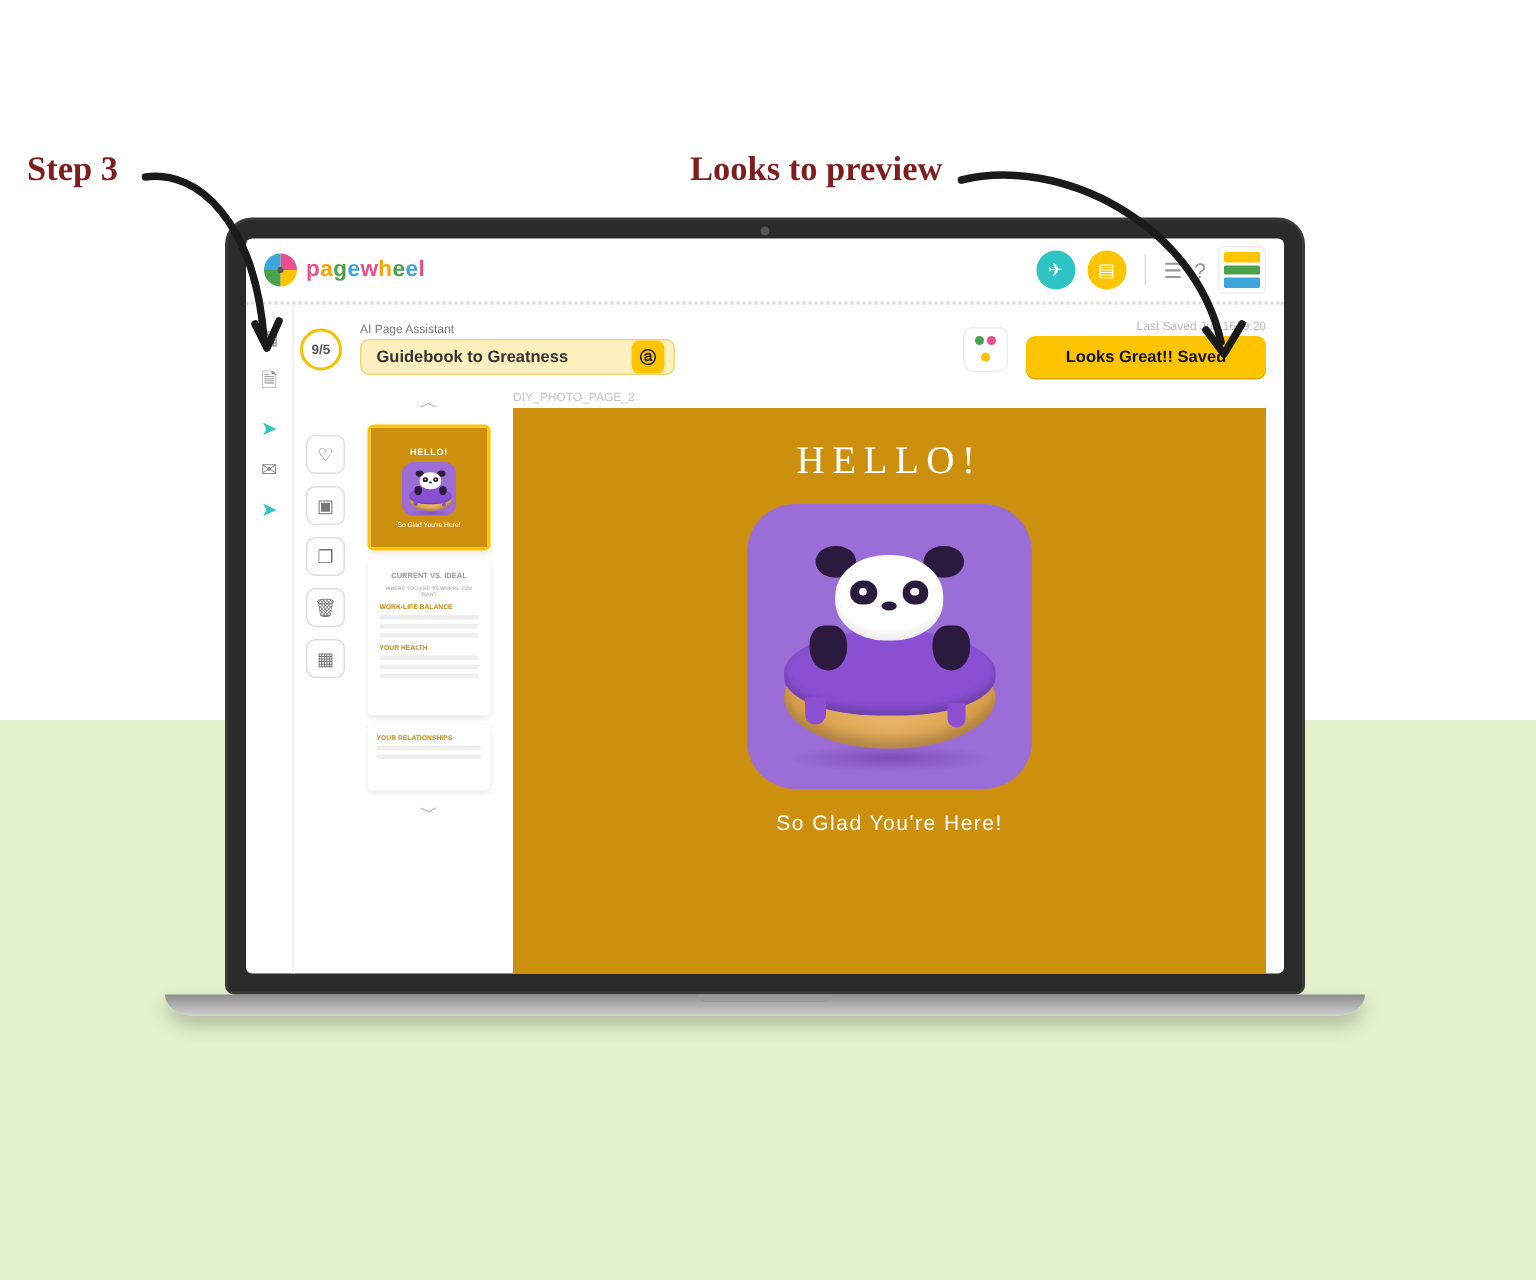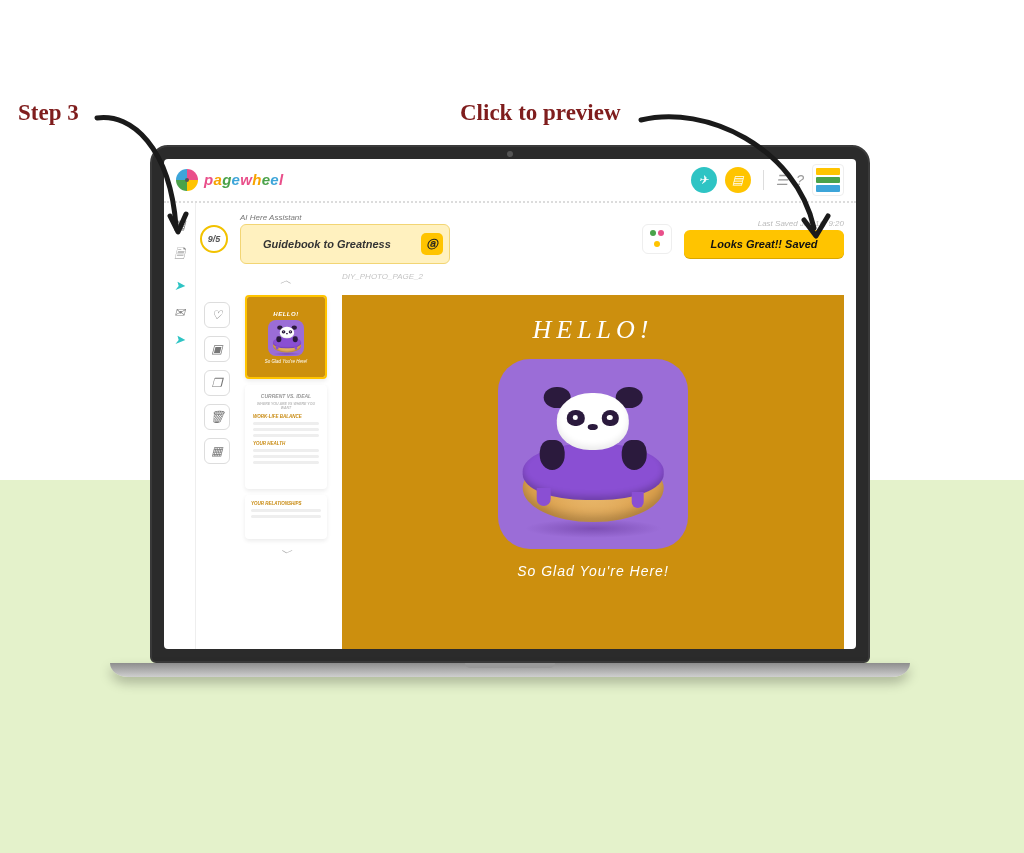--- a/index.html
+++ b/index.html
@@ -17,21 +17,21 @@
 
 
 .laptop { position: absolute; top: 145px; left: 150px; width: 720px; z-index: 10; }
 .laptop-screen-outer { background: #2b2b2b; border-radius: 18px 18px 6px 6px; padding: 12px; border: 2px solid #3a3a3a; position: relative; }
 .laptop-screen-outer:before { content:""; position:absolute; top:4px; left:50%; transform:translateX(-50%); width:6px; height:6px; background:#555; border-radius:50%; }
 .laptop-screen { background: #fff; height: 490px; border-radius: 4px; overflow: hidden; position: relative; }
 .laptop-base { height: 14px; background: linear-gradient(#8d8d8d, #cfcfcf); margin: 0 -40px; border-radius: 0 0 18px 18px / 0 0 14px 14px; box-shadow: 0 6px 12px rgba(0,0,0,.25); position: relative; }
 .laptop-base:before { content:""; position:absolute; top:0; left:50%; transform:translateX(-50%); width:90px; height:5px; background:#999; border-radius:0 0 6px 6px; }
 
 
-.app { display: flex; flex-direction: column; height: 100%; font-style: italic; }
+.app { display: flex; flex-direction: column; height: 100%; }
 .app-header { display:flex; align-items:center; justify-content:space-between; padding:6px 12px; border-bottom: 2px dotted #dcdcdc; height:44px; }
 .brand { display:flex; align-items:center; gap:6px; }
 .brand-name span { font-weight:700; font-size:15px; letter-spacing:.3px; }
 .pw-p{color:#e94f8a}.pw-a{color:#f7a400}.pw-g{color:#4aa24a}.pw-e{color:#3da5d9}.pw-w{color:#e94f8a}.pw-h{color:#f7a400}.pw-e2{color:#4aa24a}.pw-e3{color:#3da5d9}.pw-l{color:#e94f8a}
 .header-right { display:flex; align-items:center; gap:8px; }
 .circ-btn { width:26px; height:26px; border-radius:50%; display:flex; align-items:center; justify-content:center; font-size:12px; }
 .circ-teal { background:#2ec4c4; color:#fff; }
 .circ-yellow { background:#ffc400; color:#fff; }
 .header-divider { width:1px; height:20px; background:#ddd; margin:0 4px; }
 .header-ico { color:#999; font-size:14px; }
@@ -42,21 +42,21 @@
 .app-body { flex:1; display:flex; min-height:0; }
 .left-rail { width:32px; border-right:1px solid #eee; display:flex; flex-direction:column; align-items:center; gap:12px; padding-top:14px; }
 .left-rail .ri { color:#888; font-size:13px; }
 
 .main { flex:1; display:flex; flex-direction:column; min-height:0; }
 
 .toolbar { display:flex; align-items:center; gap:12px; padding:10px 12px 8px 8px; }
 .step-badge { background:#fff; border:2px solid #f2c200; color:#555; width:28px; height:28px; border-radius:50%; display:flex; align-items:center; justify-content:center; font-size:9px; font-weight:600; margin-left:-4px; }
 .assistant-wrap { flex:0 1 auto; }
 .assistant-label { font-size:8px; color:#777; margin-bottom:2px; }
-.assistant-pill { background:#fff1bf; border:1px solid #f2d574; border-radius:6px; height:40px; display:flex; align-items:center; padding:0 6px 0 22px; gap:16px; width:210px; }
+.assistant-pill { background:#fff1bf; border:1px solid #f2d574; border-radius:6px; height:24px; display:flex; align-items:center; padding:0 6px 0 10px; gap:16px; width:210px; }
 .assistant-pill .txt { font-size:11px; font-weight:700; color:#333; flex:1; white-space:nowrap; }
 .assistant-pill .refresh { background:#ffc400; width:22px; height:22px; border-radius:5px; display:flex; align-items:center; justify-content:center; font-size:11px; color:#222; font-weight:700; }
 .spacer { flex:1; }
 .last-saved { font-size:8px; color:#bbb; text-align:right; margin-bottom:2px; }
 .ls-wrap { text-align:right; }
 .dots-chip { width:30px; height:30px; border:1px solid #eee; border-radius:6px; display:flex; align-items:center; justify-content:center; gap:2px; flex-wrap:wrap; padding:4px; }
 .dots-chip span{width:6px;height:6px;border-radius:50%}
 .dots-chip .d1{background:#4aa24a}.dots-chip .d2{background:#e94f8a}.dots-chip .d3{background:#ffc400}
 .next-btn { background:#ffc400; color:#111; font-weight:800; font-size:11px; border-radius:6px; height:28px; display:flex; align-items:center; justify-content:center; width:160px; box-shadow:0 1px 0 #d9a600; }
 
@@ -71,21 +71,21 @@
 .thumb-inner .th-title { color:#fff; font-size:6px; font-weight:700; letter-spacing:.5px; }
 .thumb-inner .th-img { width:36px; height:36px; background:#9b6dd7; border-radius:8px; position:relative; overflow:hidden; }
 .thumb-inner .th-sub { color:#fff; font-size:4.5px; }
 .thumb2 { height:100px; padding:6px; }
 .thumb2 .line{height:3px;background:#eee;margin:3px 0;border-radius:2px;}
 .thumb2 .hdr{font-size:5px;color:#999;font-weight:700;text-align:center;margin-bottom:3px}
 .thumb2 .sec{font-size:4.5px;color:#c88a10;font-weight:700;margin:4px 0 2px}
 .thumb3 { height:40px; padding:4px; }
 
 .canvas-wrap { flex:1; display:flex; flex-direction:column; min-width:0; }
-.canvas-label { font-size:8px; color:#c4c4c4; margin-bottom:14px; }
+.canvas-label { font-size:8px; color:#c4c4c4; margin-bottom:3px; }
 .canvas { flex:1; background:#cc8f0e; display:flex; flex-direction:column; align-items:center; padding:20px 20px 10px; min-height:0; }
 .canvas-title { color:#fff; font-size:26px; font-weight:400; letter-spacing:5px; font-family: Georgia, serif; }
 .canvas-img { margin-top:14px; width:190px; height:190px; background:#9b6dd7; border-radius:32px; position:relative; overflow:hidden; display:flex; align-items:center; justify-content:center; }
 .canvas-sub { color:#fff; font-size:14px; letter-spacing:1px; margin-top:14px; font-weight:300; }
 
 
 .panda-scene { position:relative; width:100%; height:100%; }
 .donut-base{position:absolute;bottom:14%;left:50%;transform:translateX(-50%);width:74%;height:36%;border-radius:50%;background:radial-gradient(circle at 50% 30%, #f0c37a 0%, #dba04d 70%);box-shadow:inset 0 -6px 8px rgba(0,0,0,.2)}
 .donut-frost{position:absolute;bottom:26%;left:50%;transform:translateX(-50%);width:74%;height:30%;border-radius:50% 50% 45% 45%;background:#8a4fd3;box-shadow:inset 0 -4px 6px rgba(0,0,0,.2)}
 .donut-frost:before{content:"";position:absolute;bottom:-6px;left:10%;width:14px;height:18px;background:#8a4fd3;border-radius:0 0 8px 8px}
@@ -119,21 +119,21 @@
 <div class="bg-band"></div>
 
 <div class="annotation anno-left">Step 3</div>
 <div class="arrow" style="top:108px;left:92px">
   <svg width="110" height="140" viewBox="0 0 110 140">
       <path d="M5 10 C 40 5, 78 40, 84 118" stroke="#1a1a1a" stroke-width="5" fill="none" stroke-linecap="round"></path>
       <path d="M78 108 L86 124 L94 106" stroke="#1a1a1a" stroke-width="5" fill="none" stroke-linecap="round" stroke-linejoin="round"></path>
     </svg>
 </div>
 
-<div class="annotation anno-right">Click to preview</div>
+<div class="annotation anno-right">Looks to preview</div>
 <div class="arrow" style="top:108px;left:636px">
   <svg width="200" height="150" viewBox="0 0 200 150">
       <path d="M5 12 C 70 -4, 160 40, 178 120" stroke="#1a1a1a" stroke-width="5" fill="none" stroke-linecap="round"></path>
       <path d="M168 112 L180 128 L192 108" stroke="#1a1a1a" stroke-width="5" fill="none" stroke-linecap="round" stroke-linejoin="round"></path>
     </svg>
 </div>
 
 <div class="laptop">
   <div class="laptop-screen-outer">
     <div class="laptop-screen">
@@ -178,21 +178,21 @@
             <div class="ri"><span style="color:#2ec4c4">➤</span></div>
             <div class="ri"><span>✉</span></div>
             <div class="ri"><span style="color:#2ec4c4">➤</span></div>
           </div>
 
           <div class="main">
 
             <div class="toolbar">
               <div class="step-badge">9/5</div>
               <div class="assistant-wrap">
-                <div class="assistant-label">AI Here Assistant</div>
+                <div class="assistant-label">AI Page Assistant</div>
                 <div class="assistant-pill">
                   <span class="txt">Guidebook to Greatness</span>
                   <span class="refresh">
                       <span>ⓐ</span>
                     </span>
                 </div>
               </div>
               <div class="spacer"></div>
               <div class="dots-chip">
                 <span class="d1"></span>

